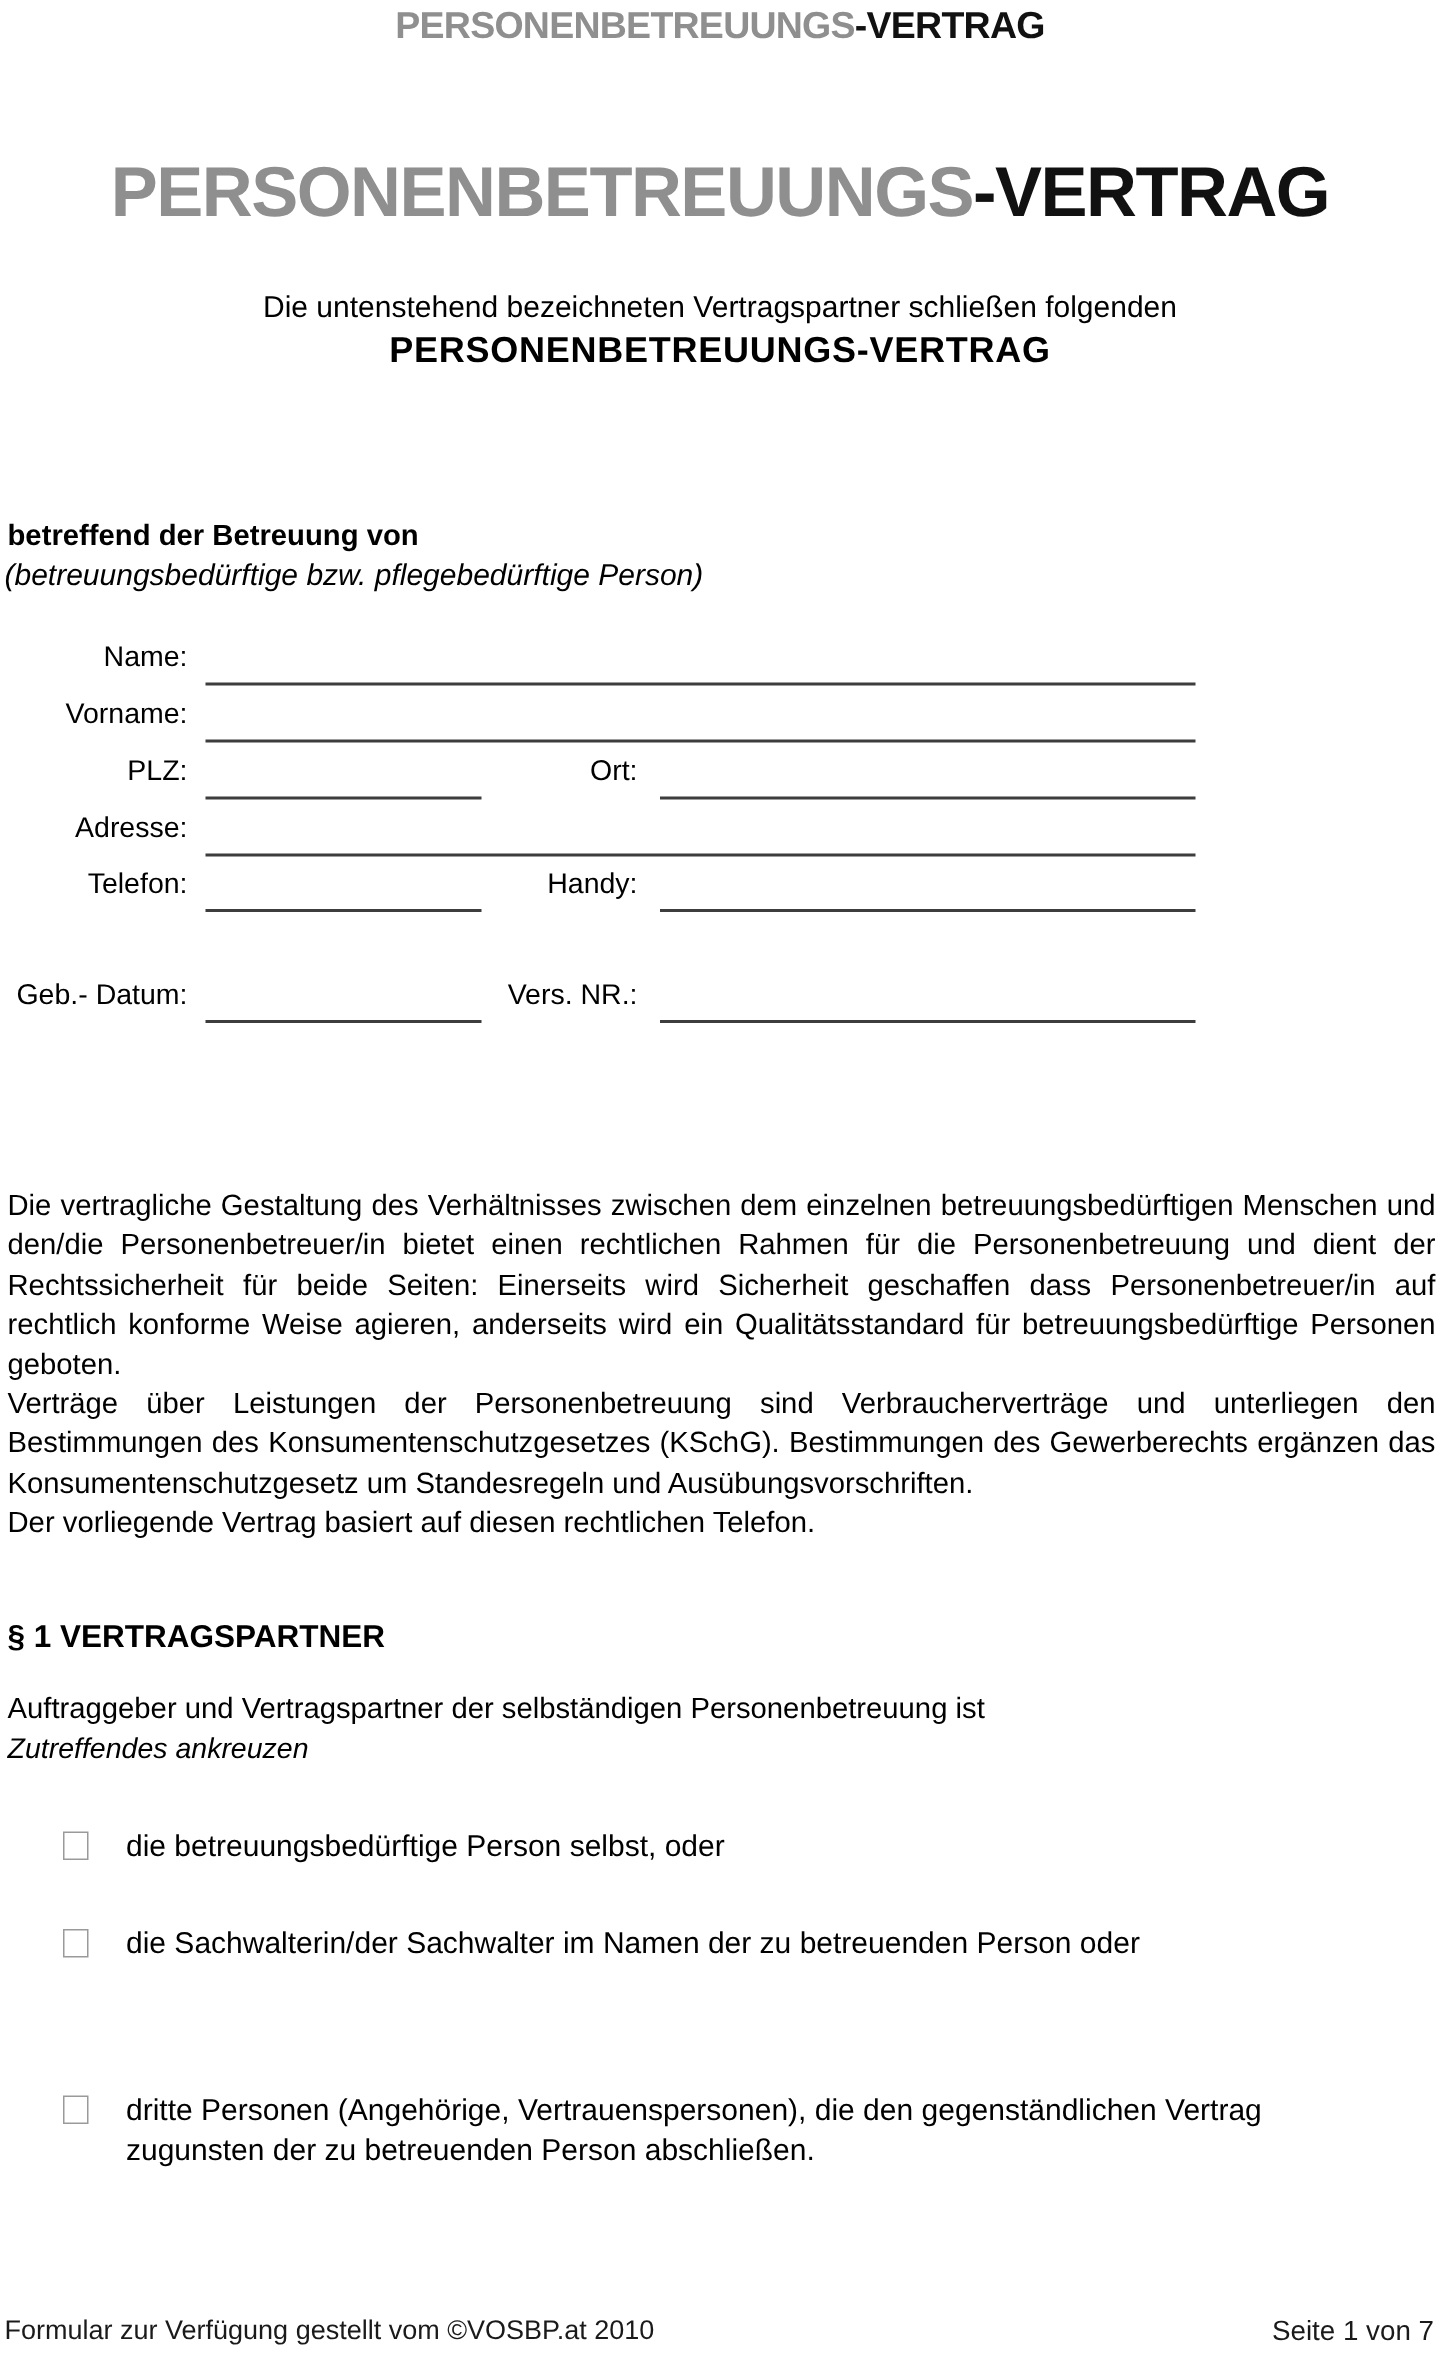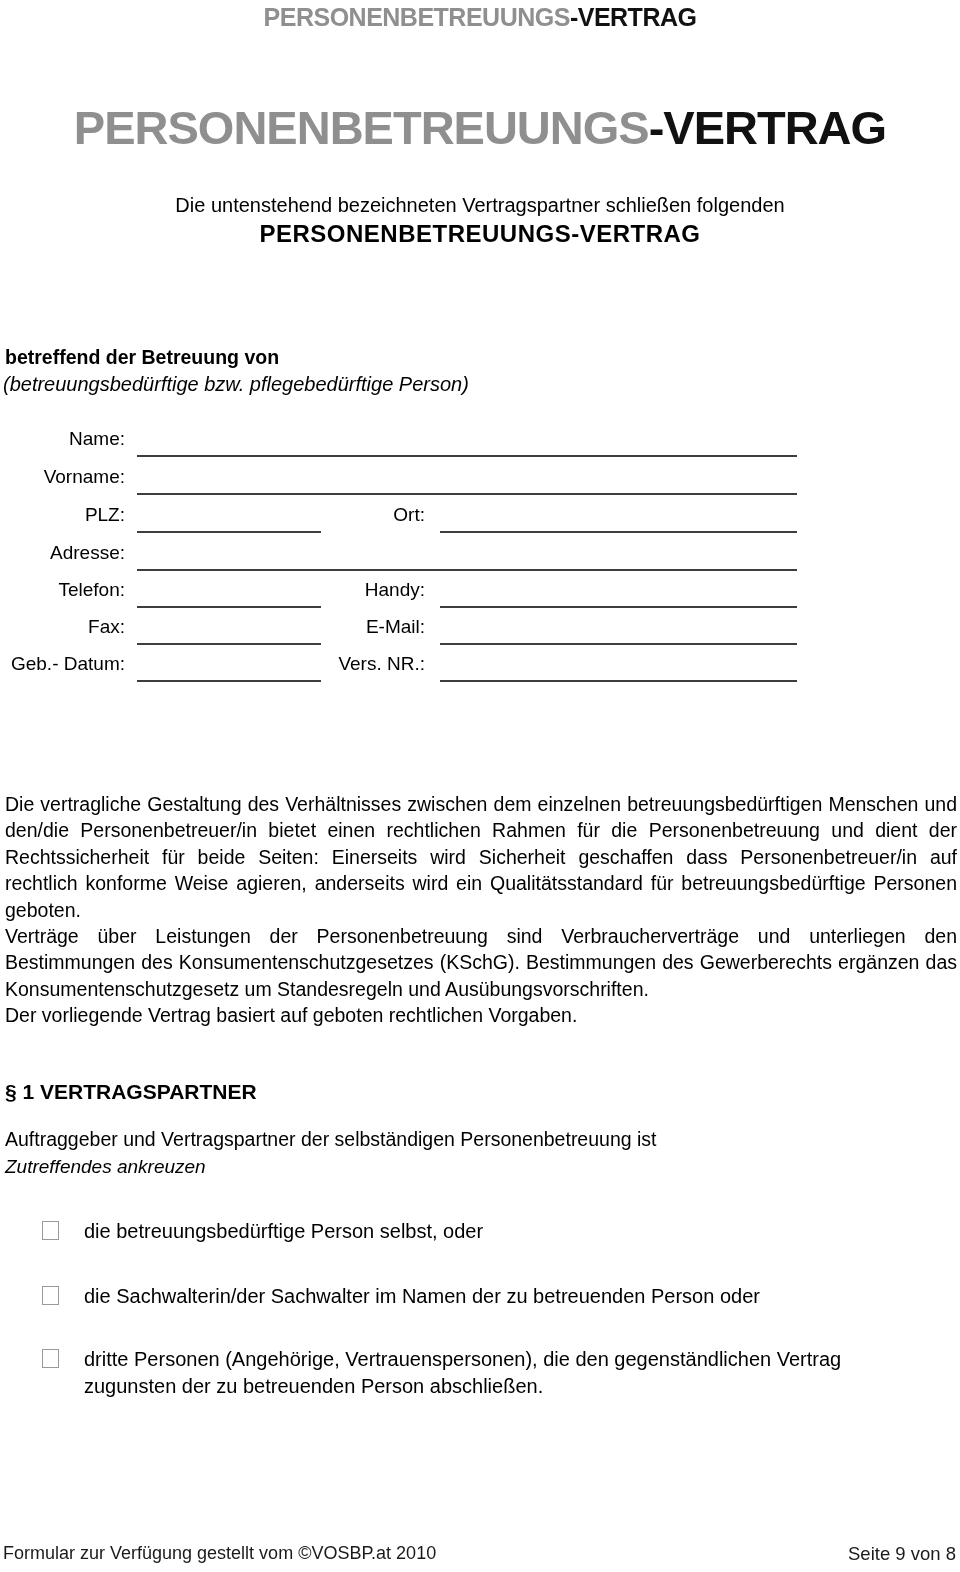--- a/index.html
+++ b/index.html
@@ -88,55 +88,49 @@
     <div class="fline fl-long"></div>
   </div>
 
   <div class="frow" style="top:579px">
     <div class="flabel">Telefon:</div>
     <div class="fline fl-short"></div>
     <div class="flabel2">Handy:</div>
     <div class="fline fl-col2"></div>
   </div>
 
-  <div class="frow" style="top:616px">
-    <div class="flabel">Fax:</div>
-    <div class="fline fl-short"></div>
-    <div class="flabel2">E-Mail:</div>
-    <div class="fline fl-col2"></div>
-  </div>
 
   <div class="frow" style="top:653px">
     <div class="flabel">Geb.- Datum:</div>
     <div class="fline fl-short"></div>
     <div class="flabel2">Vers. NR.:</div>
     <div class="fline fl-col2"></div>
   </div>
 
   <div class="abs bodytext">
     <p>Die vertragliche Gestaltung des Verhältnisses zwischen dem einzelnen betreuungsbedürftigen Menschen und den/die Personenbetreuer/in bietet einen rechtlichen Rahmen für die Personenbetreuung und dient der Rechtssicherheit für beide Seiten: Einerseits wird Sicherheit geschaffen dass Personenbetreuer/in auf rechtlich konforme Weise agieren, anderseits wird ein Qualitätsstandard für betreuungsbedürftige Personen geboten.</p>
     <p>Verträge über Leistungen der Personenbetreuung sind Verbraucherverträge und unterliegen den Bestimmungen des Konsumentenschutzgesetzes (KSchG). Bestimmungen des Gewerberechts ergänzen das Konsumentenschutzgesetz um Standesregeln und Ausübungsvorschriften.</p>
-    <p>Der vorliegende Vertrag basiert auf geboten rechtlichen Vorgaben.</p>
+    <p>Der vorliegende Vertrag basiert auf diesen rechtlichen Telefon.</p>
   </div>
 
   <div class="abs s1-head">§ 1 VERTRAGSPARTNER</div>
   <div class="abs s1-intro">Auftraggeber und Vertragspartner der selbständigen Personenbetreuung ist</div>
   <div class="abs s1-note">Zutreffendes ankreuzen</div>
 
   <div class="opt" style="top:1218px">
     <span class="cb"></span>
     <span class="otext">die betreuungsbedürftige Person selbst, oder</span>
   </div>
 
   <div class="opt" style="top:1283px">
     <span class="cb"></span>
     <span class="otext">die Sachwalterin/der Sachwalter im Namen der zu betreuenden Person oder</span>
   </div>
 
-  <div class="opt" style="top:1346px">
+  <div class="opt" style="top:1394px">
     <span class="cb"></span>
     <span class="otext">dritte Personen (Angehörige, Vertrauenspersonen), die den gegenständlichen Vertrag zugunsten der zu betreuenden Person abschließen.</span>
   </div>
 
   <div class="abs footer-left">Formular zur Verfügung gestellt vom ©VOSBP.at 2010</div>
-  <div class="abs footer-right">Seite 9 von 8</div>
+  <div class="abs footer-right">Seite 1 von 7</div>
 
 </div>
 
 </body></html>

